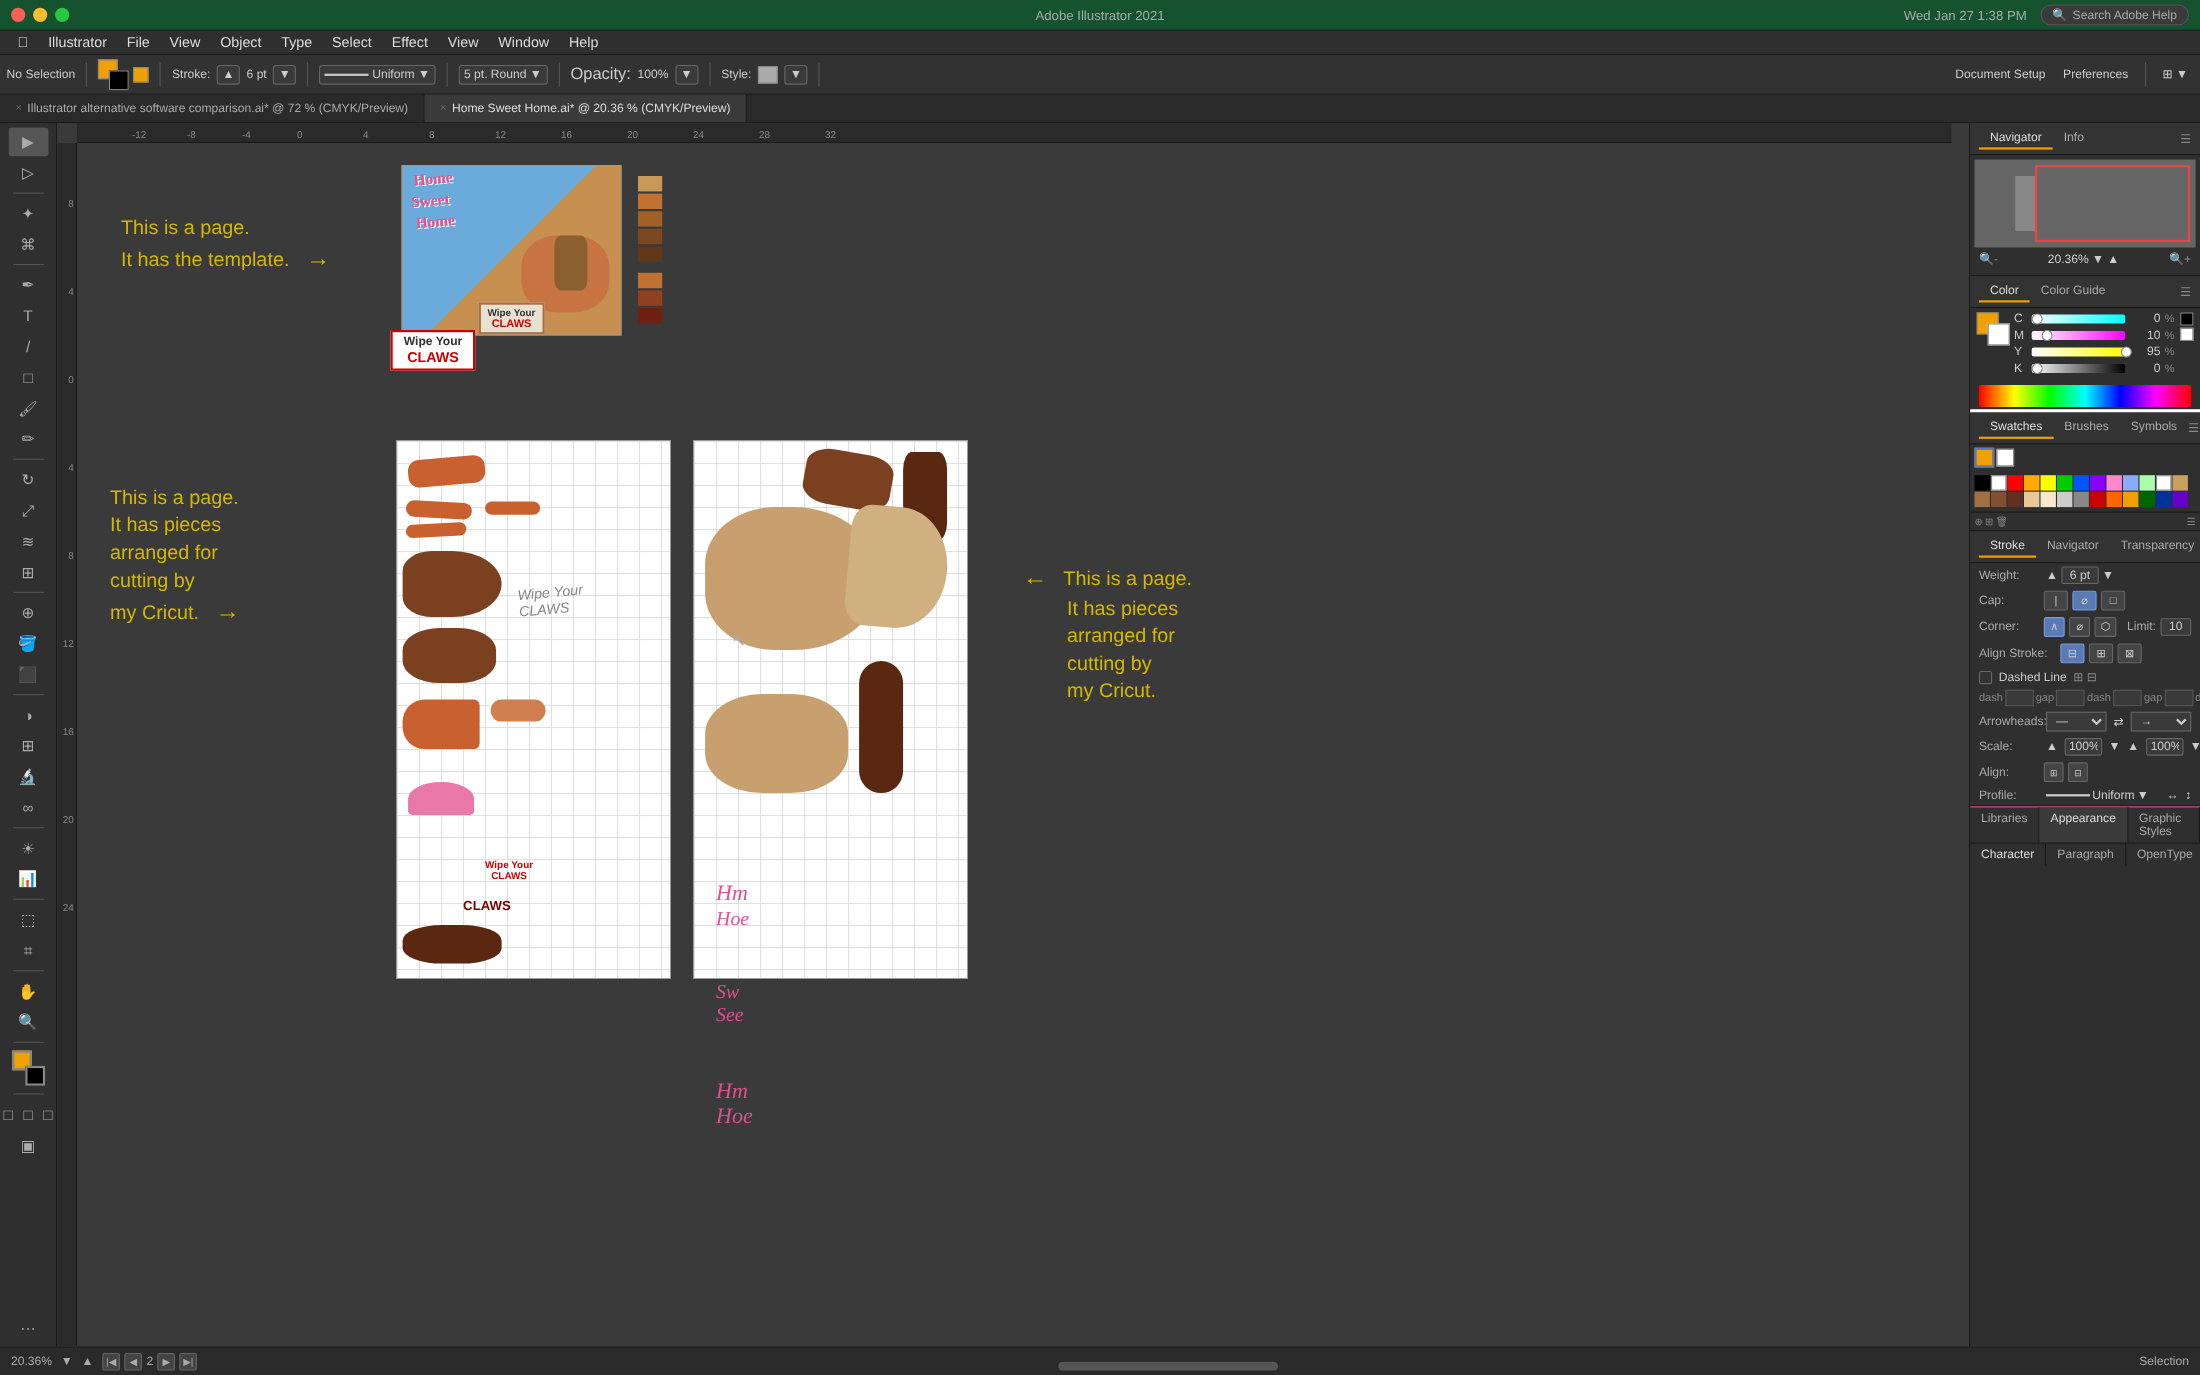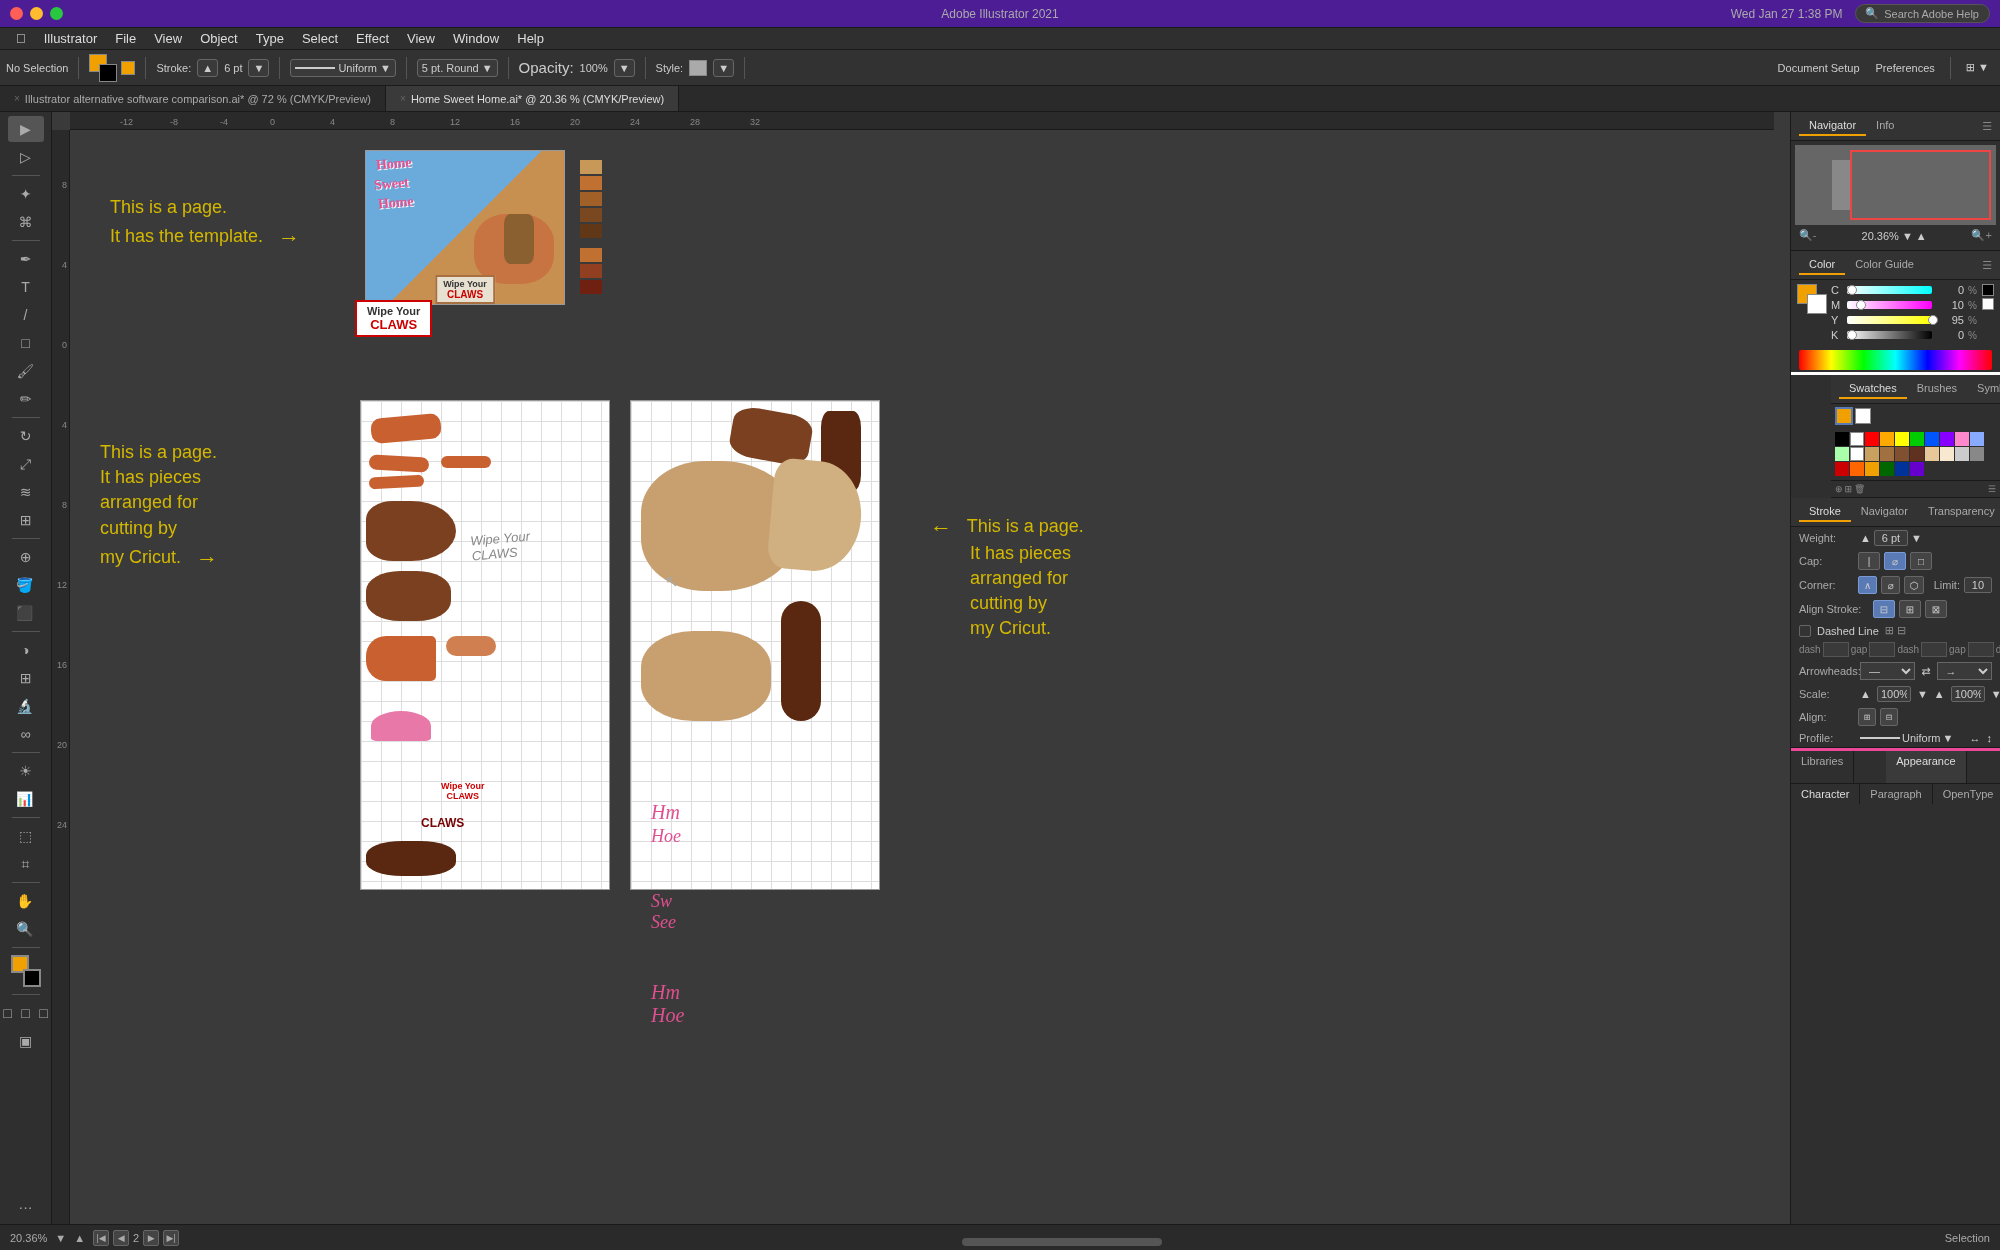--- a/index.html
+++ b/index.html
@@ -1,20 +1,20 @@
 <!DOCTYPE html>
 <html><head>
   <meta charset="utf-8">
   <style>
     * { box-sizing: border-box; margin: 0; padding: 0; }
     body { background: #3a3a3a; font-family: -apple-system, 'Helvetica Neue', Arial, sans-serif; font-size: 11px; color: #ccc; overflow: hidden; width: 2000px; height: 1250px; }
 
     
     #titlebar {
-      width: 100%; height: 28px; background: #4c1d95;
+      width: 100%; height: 28px; background: #14532d;
       display: flex; align-items: center; justify-content: space-between;
       padding: 0 10px; border-bottom: 1px solid #1a1a1a;
     }
     #titlebar .mac-buttons { display: flex; gap: 7px; align-items: center; }
     .mac-btn { width: 13px; height: 13px; border-radius: 50%; }
     .mac-btn.close { background: #ff5f57; }
     .mac-btn.min { background: #febc2e; }
     .mac-btn.max { background: #28c840; }
     #titlebar .title { position: absolute; left: 50%; transform: translateX(-50%); font-size: 12px; color: #aaa; }
     #titlebar .right-icons { display: flex; align-items: center; gap: 12px; font-size: 12px; color: #aaa; }
@@ -101,21 +101,21 @@
     .color-val { width: 28px; font-size: 11px; color: #ccc; text-align: right; }
     .color-pct { width: 10px; font-size: 10px; color: #888; }
     .color-thumb { width: 10px; height: 10px; border-radius: 50%; background: #fff; border: 1px solid #888; position: absolute; top: -1px; }
     .fg-bg { position: relative; width: 30px; height: 30px; }
     .fg-swatch { width: 20px; height: 20px; position: absolute; top: 0; left: 0; border: 1px solid #888; }
     .bg-swatch { width: 20px; height: 20px; position: absolute; bottom: 0; right: 0; background: white; border: 1px solid #888; }
 
     .color-spectrum { width: 100%; height: 20px; background: linear-gradient(to right, red, yellow, lime, cyan, blue, magenta, red); margin: 2px 8px; border-radius: 2px; width: calc(100% - 16px); }
 
     
-    #swatches-section { border-bottom: 1px solid #1a1a1a; flex-shrink: 0; margin-left: 40px; }
+    #swatches-section { border-bottom: 1px solid #1a1a1a; flex-shrink: 0; }
     .swatches-grid { display: flex; flex-wrap: wrap; gap: 1px; padding: 4px; }
     .swatch { width: 14px; height: 14px; cursor: pointer; }
 
     
     #stroke-section { border-bottom: 1px solid #1a1a1a; flex-shrink: 0; }
     .stroke-row { display: flex; align-items: center; gap: 6px; padding: 3px 8px; font-size: 11px; color: #ccc; }
     .stroke-label { width: 55px; color: #aaa; flex-shrink: 0; }
     .stroke-val { display: flex; align-items: center; gap: 3px; }
     .stroke-cap-row { display: flex; align-items: center; gap: 4px; padding: 3px 8px; }
     .cap-btn { width: 22px; height: 18px; background: #444; border: 1px solid #666; border-radius: 2px; display: flex; align-items: center; justify-content: center; font-size: 10px; cursor: pointer; }
@@ -127,21 +127,21 @@
     .arrowhead-row { display: flex; align-items: center; gap: 6px; padding: 3px 8px; font-size: 11px; color: #ccc; }
     .arrowhead-select { background: #3a3a3a; border: 1px solid #666; color: #ccc; font-size: 11px; padding: 1px 4px; flex: 1; }
 
     .scale-row { display: flex; align-items: center; gap: 6px; padding: 3px 8px; font-size: 11px; color: #ccc; }
     .align-row { display: flex; align-items: center; gap: 4px; padding: 3px 8px; font-size: 11px; color: #ccc; }
     .align-btn { width: 18px; height: 18px; background: #444; border: 1px solid #666; border-radius: 2px; cursor: pointer; font-size: 8px; display: flex; align-items: center; justify-content: center; }
 
     .profile-row { display: flex; align-items: center; gap: 6px; padding: 3px 8px; font-size: 11px; color: #ccc; }
 
     
-    #bottom-tabs { display: flex; border-top: 3px solid #ec4899; flex-shrink: 0; gap: 32px; }
+    #bottom-tabs { display: flex; border-top: 1px solid #ec4899; flex-shrink: 0; }
     .bottom-tab { padding: 4px 10px; font-size: 11px; color: #aaa; cursor: pointer; border-right: 1px solid #1a1a1a; }
     .bottom-tab.active { color: #ddd; background: #3a3a3a; }
     #char-tabs { display: flex; border-top: 1px solid #1a1a1a; flex-shrink: 0; }
     .char-tab { padding: 4px 10px; font-size: 11px; color: #aaa; cursor: pointer; border-right: 1px solid #1a1a1a; }
     .char-tab.active { color: #ddd; }
 
     
     #statusbar {
       width: 100%; height: 26px; background: #2a2a2a;
       display: flex; align-items: center; justify-content: space-between;

